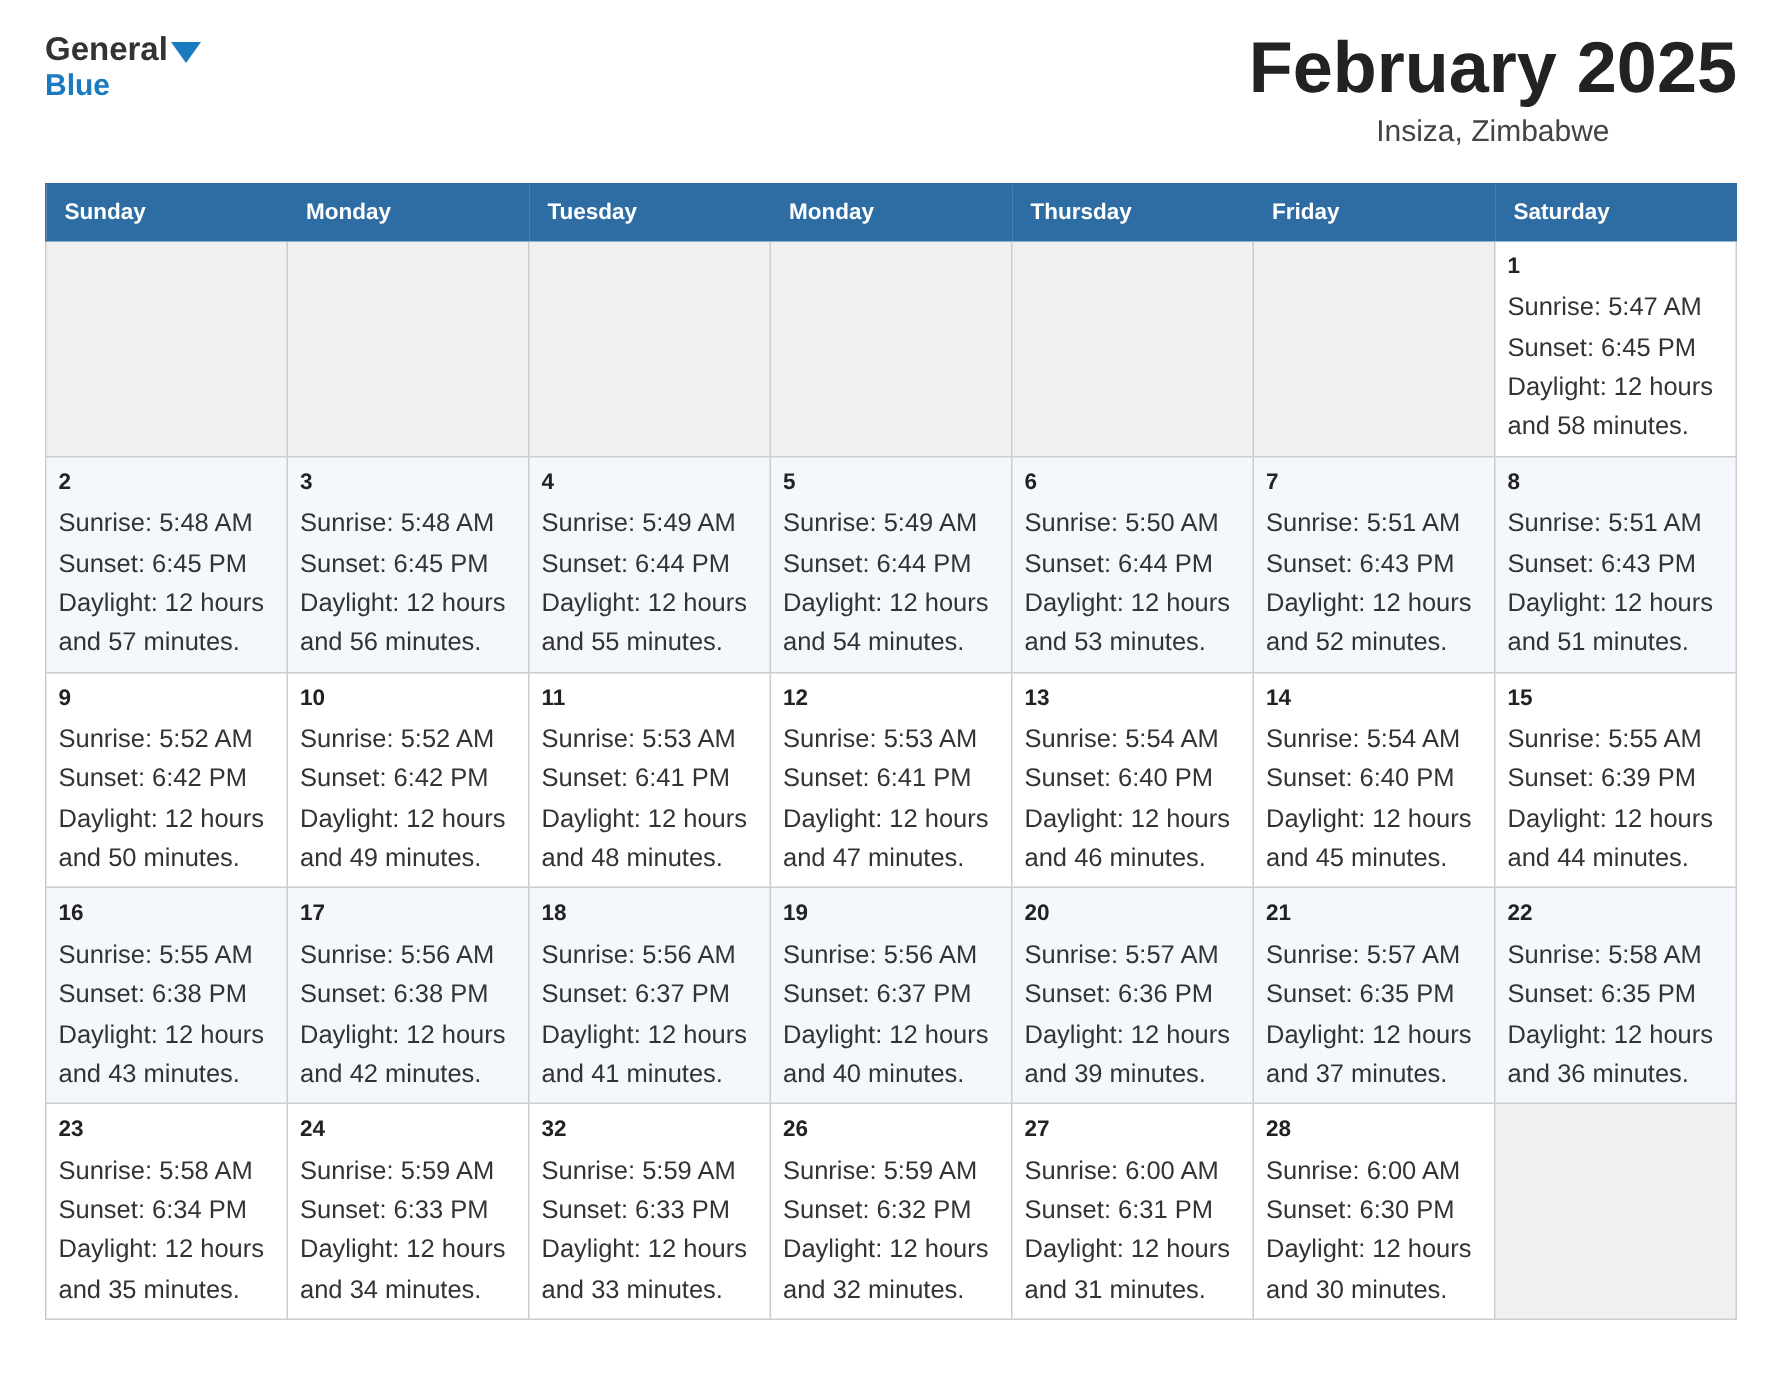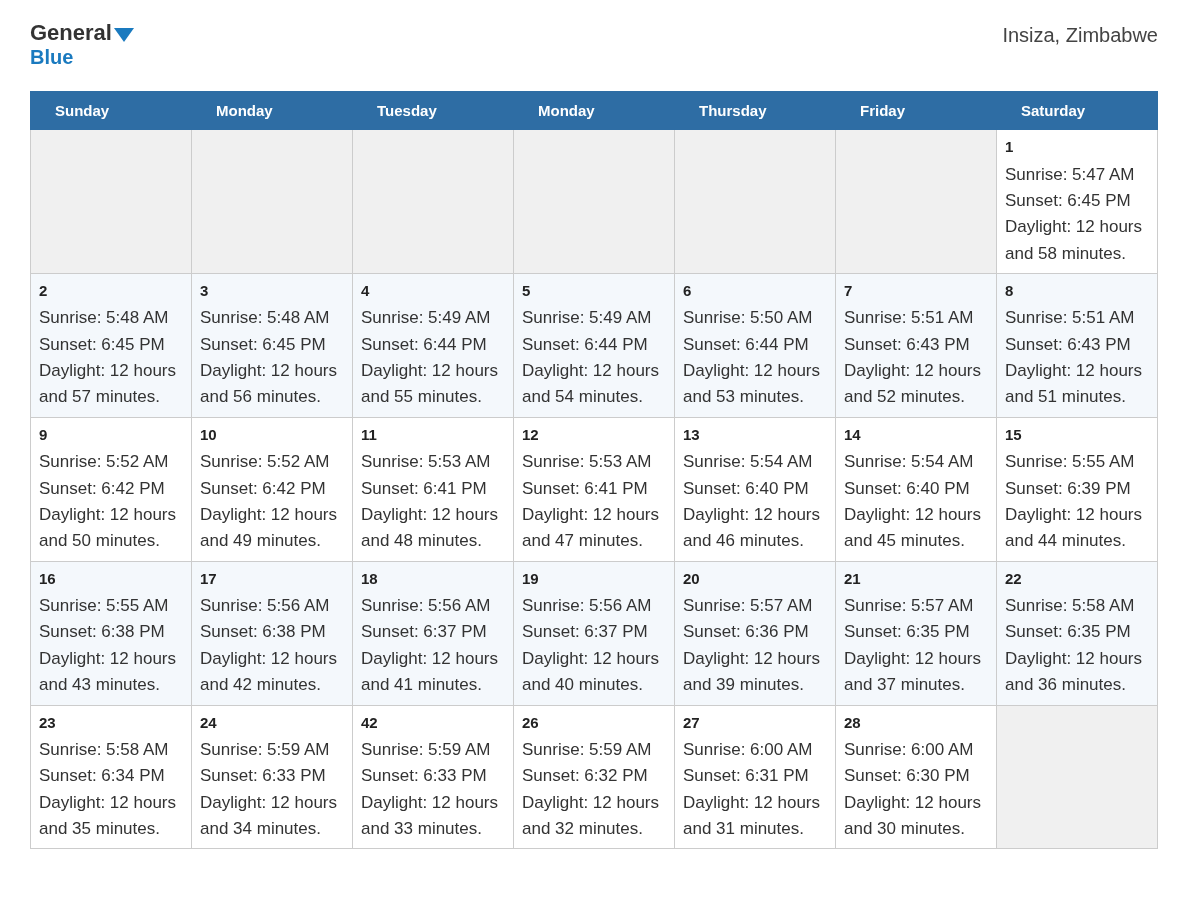--- a/index.html
+++ b/index.html
@@ -66,21 +66,21 @@
     table {
       width: 100%;
       border-collapse: collapse;
       margin-top: 10px;
     }
     thead tr th {
       background-color: #2e6da4;
       color: #fff;
       font-size: 15px;
       font-weight: bold;
-      padding: 10px 24px;
+      padding: 10px 12px;
       text-align: left;
       border: 1px solid #2e6da4;
     }
     tbody tr td {
       vertical-align: top;
       padding: 6px 8px;
       border: 1px solid #ccc;
       width: 14.28%;
       min-height: 100px;
       height: 120px;
@@ -120,20 +120,21 @@
   <div class="logo">
     <div class="logo-group">
       <div class="logo-top-row">
         <span class="logo-text-general">General</span>
         <div class="logo-triangle"></div>
       </div>
       <span class="logo-text-blue">Blue</span>
     </div>
   </div>
   <div class="title-area">
+    <div class="month-title">February 2025</div>
     <div class="location">Insiza, Zimbabwe</div>
   </div>
 </div>
 
 <table>
   <thead>
     <tr>
     <th>Sunday</th>
         <th>Monday</th>
         <th>Tuesday</th>
@@ -321,21 +322,21 @@
 and 35 minutes.</div>
         </td>
         <td>
           <span class="day-num">24</span>
           <div class="day-info" style="white-space: pre-line;">Sunrise: 5:59 AM
 Sunset: 6:33 PM
 Daylight: 12 hours
 and 34 minutes.</div>
         </td>
         <td>
-          <span class="day-num">42</span>
+          <span class="day-num">32</span>
           <div class="day-info" style="white-space: pre-line;">Sunrise: 5:59 AM
 Sunset: 6:33 PM
 Daylight: 12 hours
 and 33 minutes.</div>
         </td>
         <td>
           <span class="day-num">26</span>
           <div class="day-info" style="white-space: pre-line;">Sunrise: 5:59 AM
 Sunset: 6:32 PM
 Daylight: 12 hours

